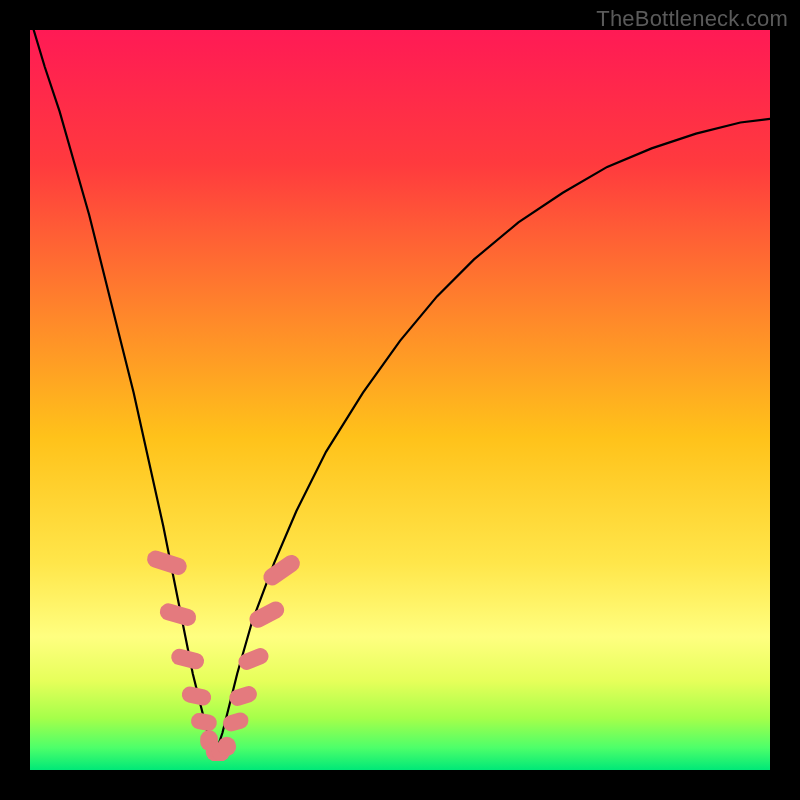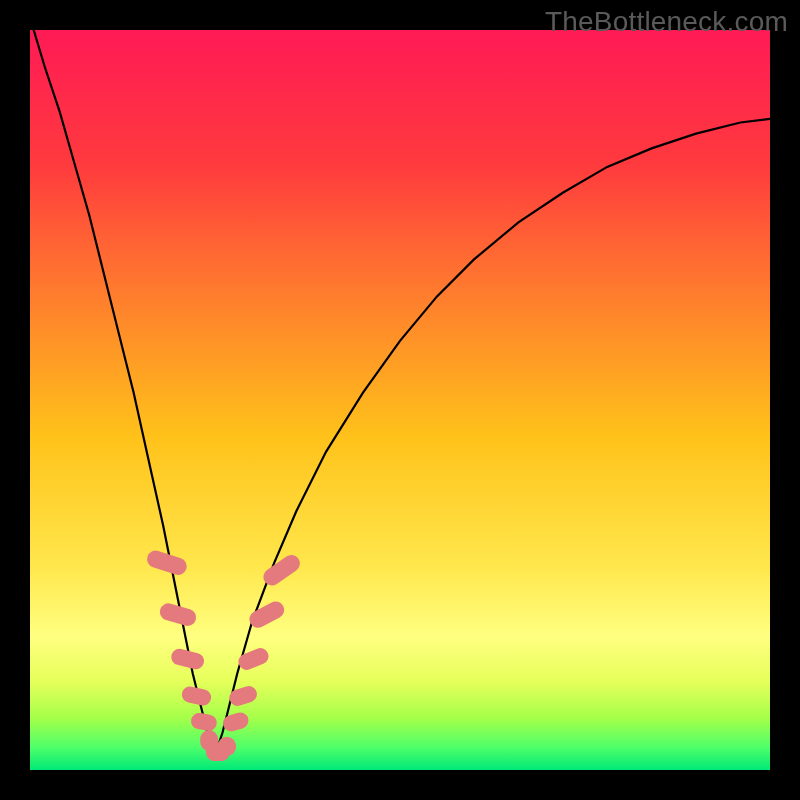--- a/index.html
+++ b/index.html
@@ -35,21 +35,21 @@
   svg.curves {
     position: absolute;
     left: 0; top: 0;
     width: 100%;
     height: 100%;
   }
   .watermark {
     position: absolute;
     top: 6px;
     right: 12px;
-    font-size: 28px;
+    font-size: 22px;
     font-weight: 500;
     color: #5a5a5a;
     letter-spacing: 0.2px;
   }
   .marker {
     fill: #e47a7e;
     stroke: none;
   }
 </style>
 </head>

